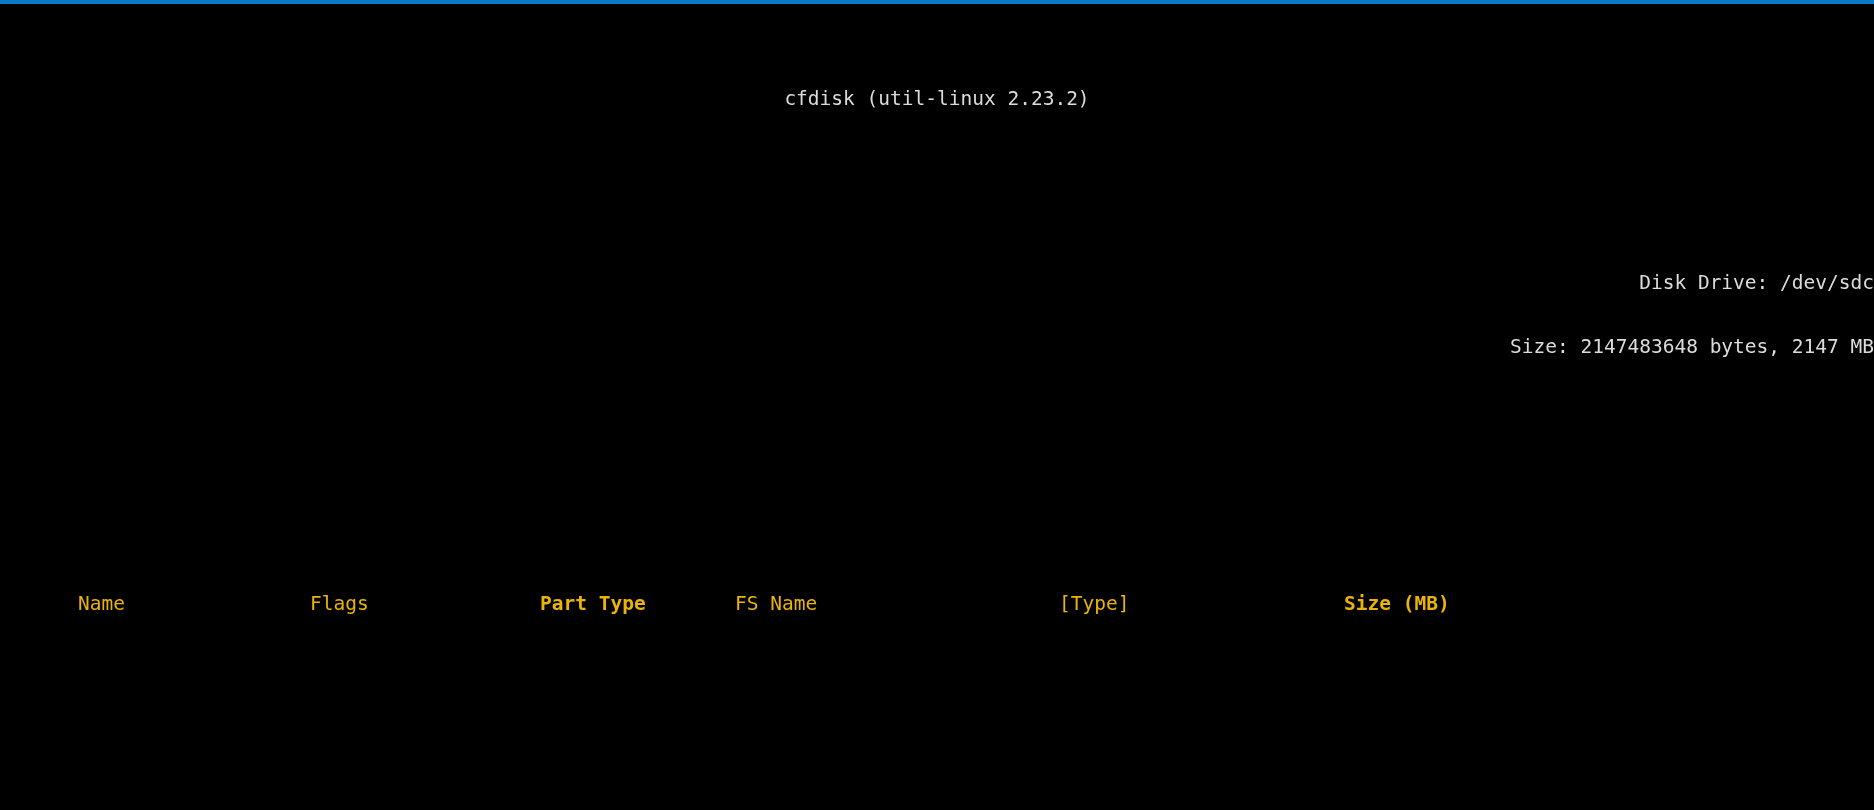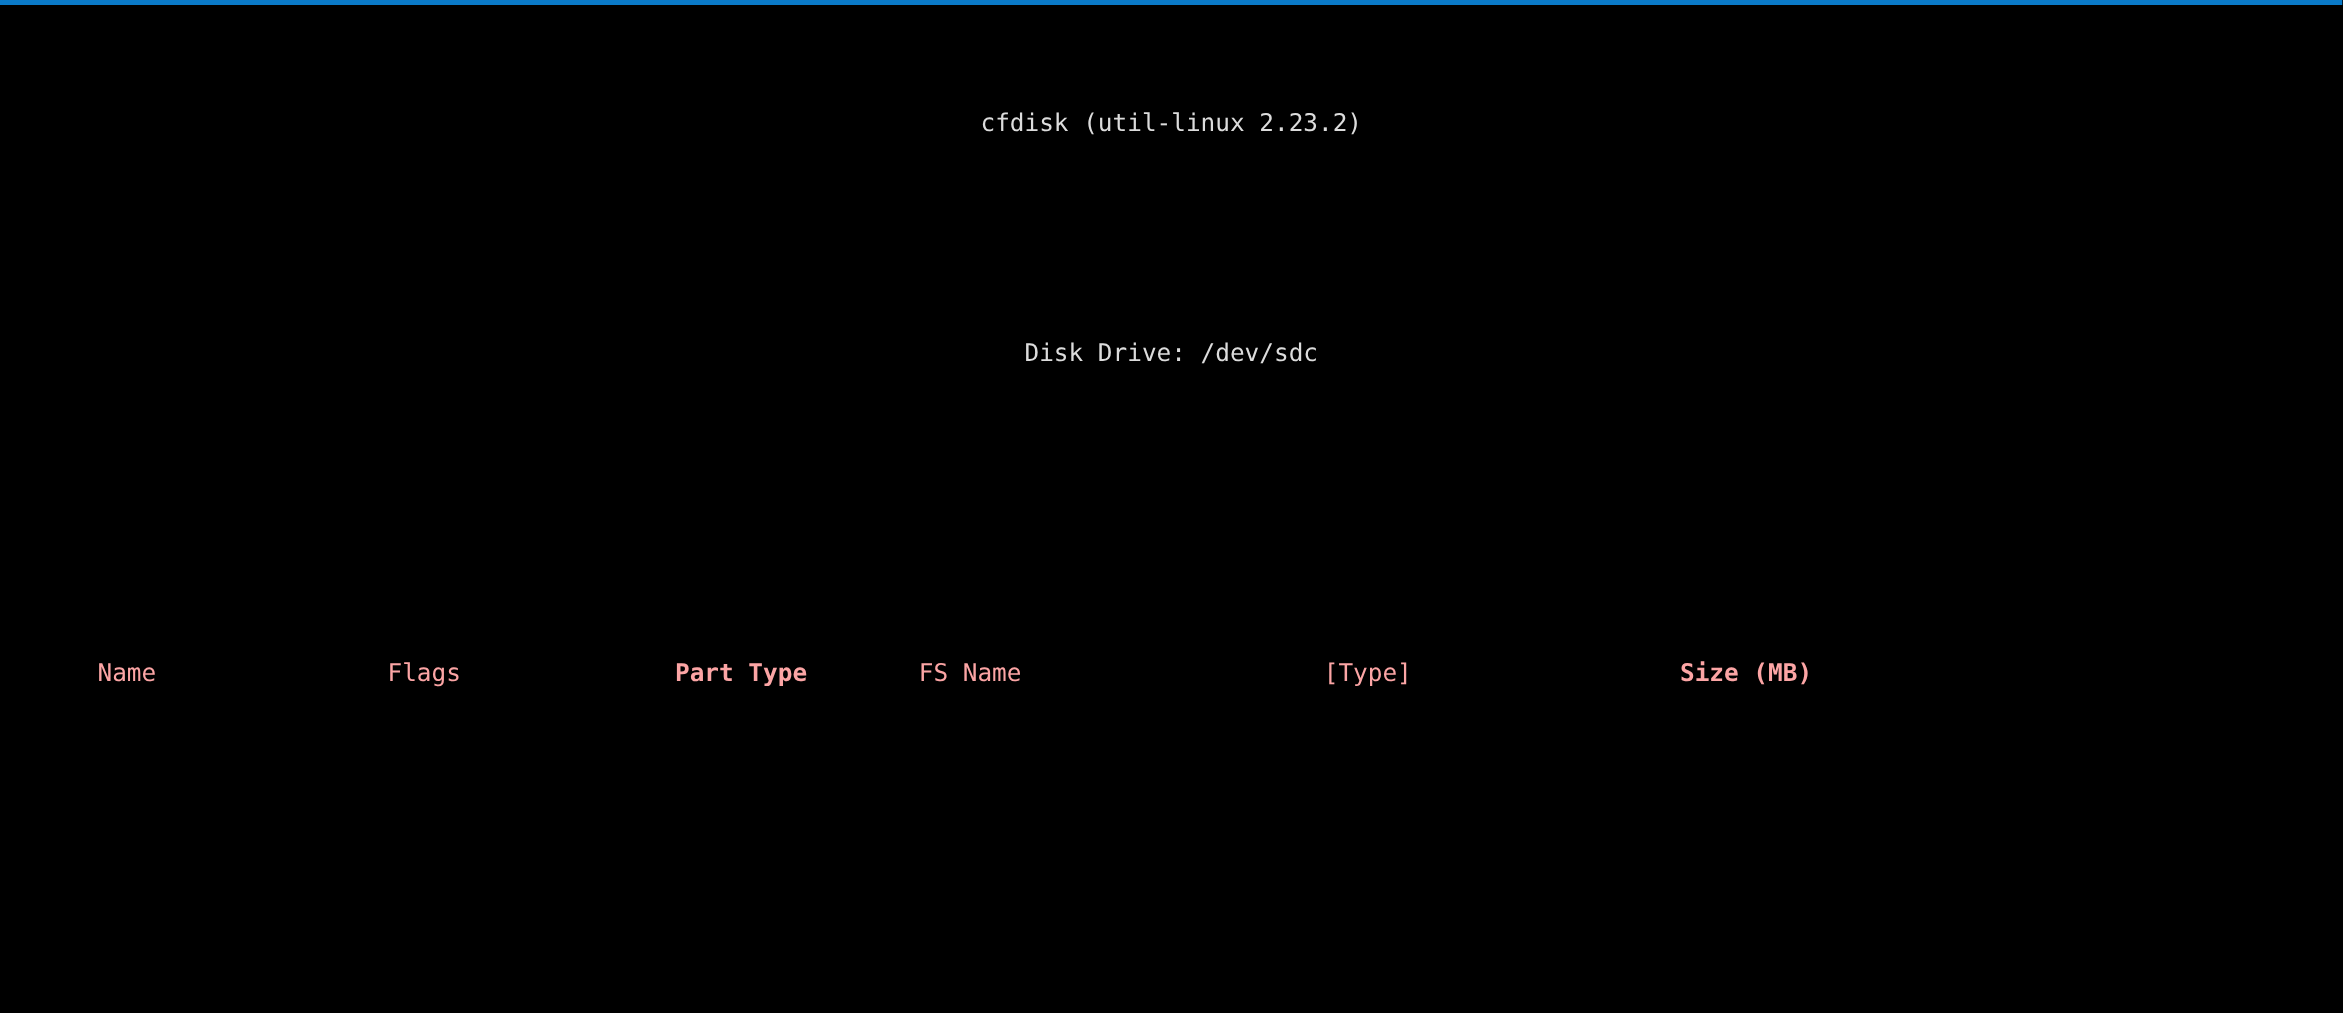--- a/index.html
+++ b/index.html
@@ -40,29 +40,29 @@
     letter-spacing: 0px;
     white-space: pre;
   }
 
   .row { height: 21.4px; white-space: pre; }
 
   .center { text-align: center; }
 
   
   .title-line { color: #dcdcdc; }
-  .info-line  { color: #dcdcdc; }
+  .info-line  { color: #dcdcdc; text-align: right; }
 
   
   .table-wrap { position: relative; width: 1874px; }
 
   .hdr {
     position: relative;
     height: 26px;
-    color: #fca5a5;
+    color: #eab308;
   }
   .hdr span {
     position: absolute;
     top: 0;
   }
 
   .dotline {
     position: relative;
     height: 10px;
     margin: 3px 0 4px 0;
@@ -101,20 +101,21 @@
 
   <div class="term">
 
     
     <div class="row center title-line">cfdisk (util-linux 2.23.2)</div>
 
     <div class="gap-sm"></div>
 
     
     <div class="row center info-line">Disk Drive: /dev/sdc</div>
+    <div class="row center info-line">Size: 2147483648 bytes, 2147 MB</div>
 
     <div class="gap-md"></div>
 
     
     <div class="table-wrap">
 
       <div class="hdr">
         <span class="h-name">Name</span>
         <span class="h-flags">Flags</span>
         <span class="h-parttype">Part Type</span>

